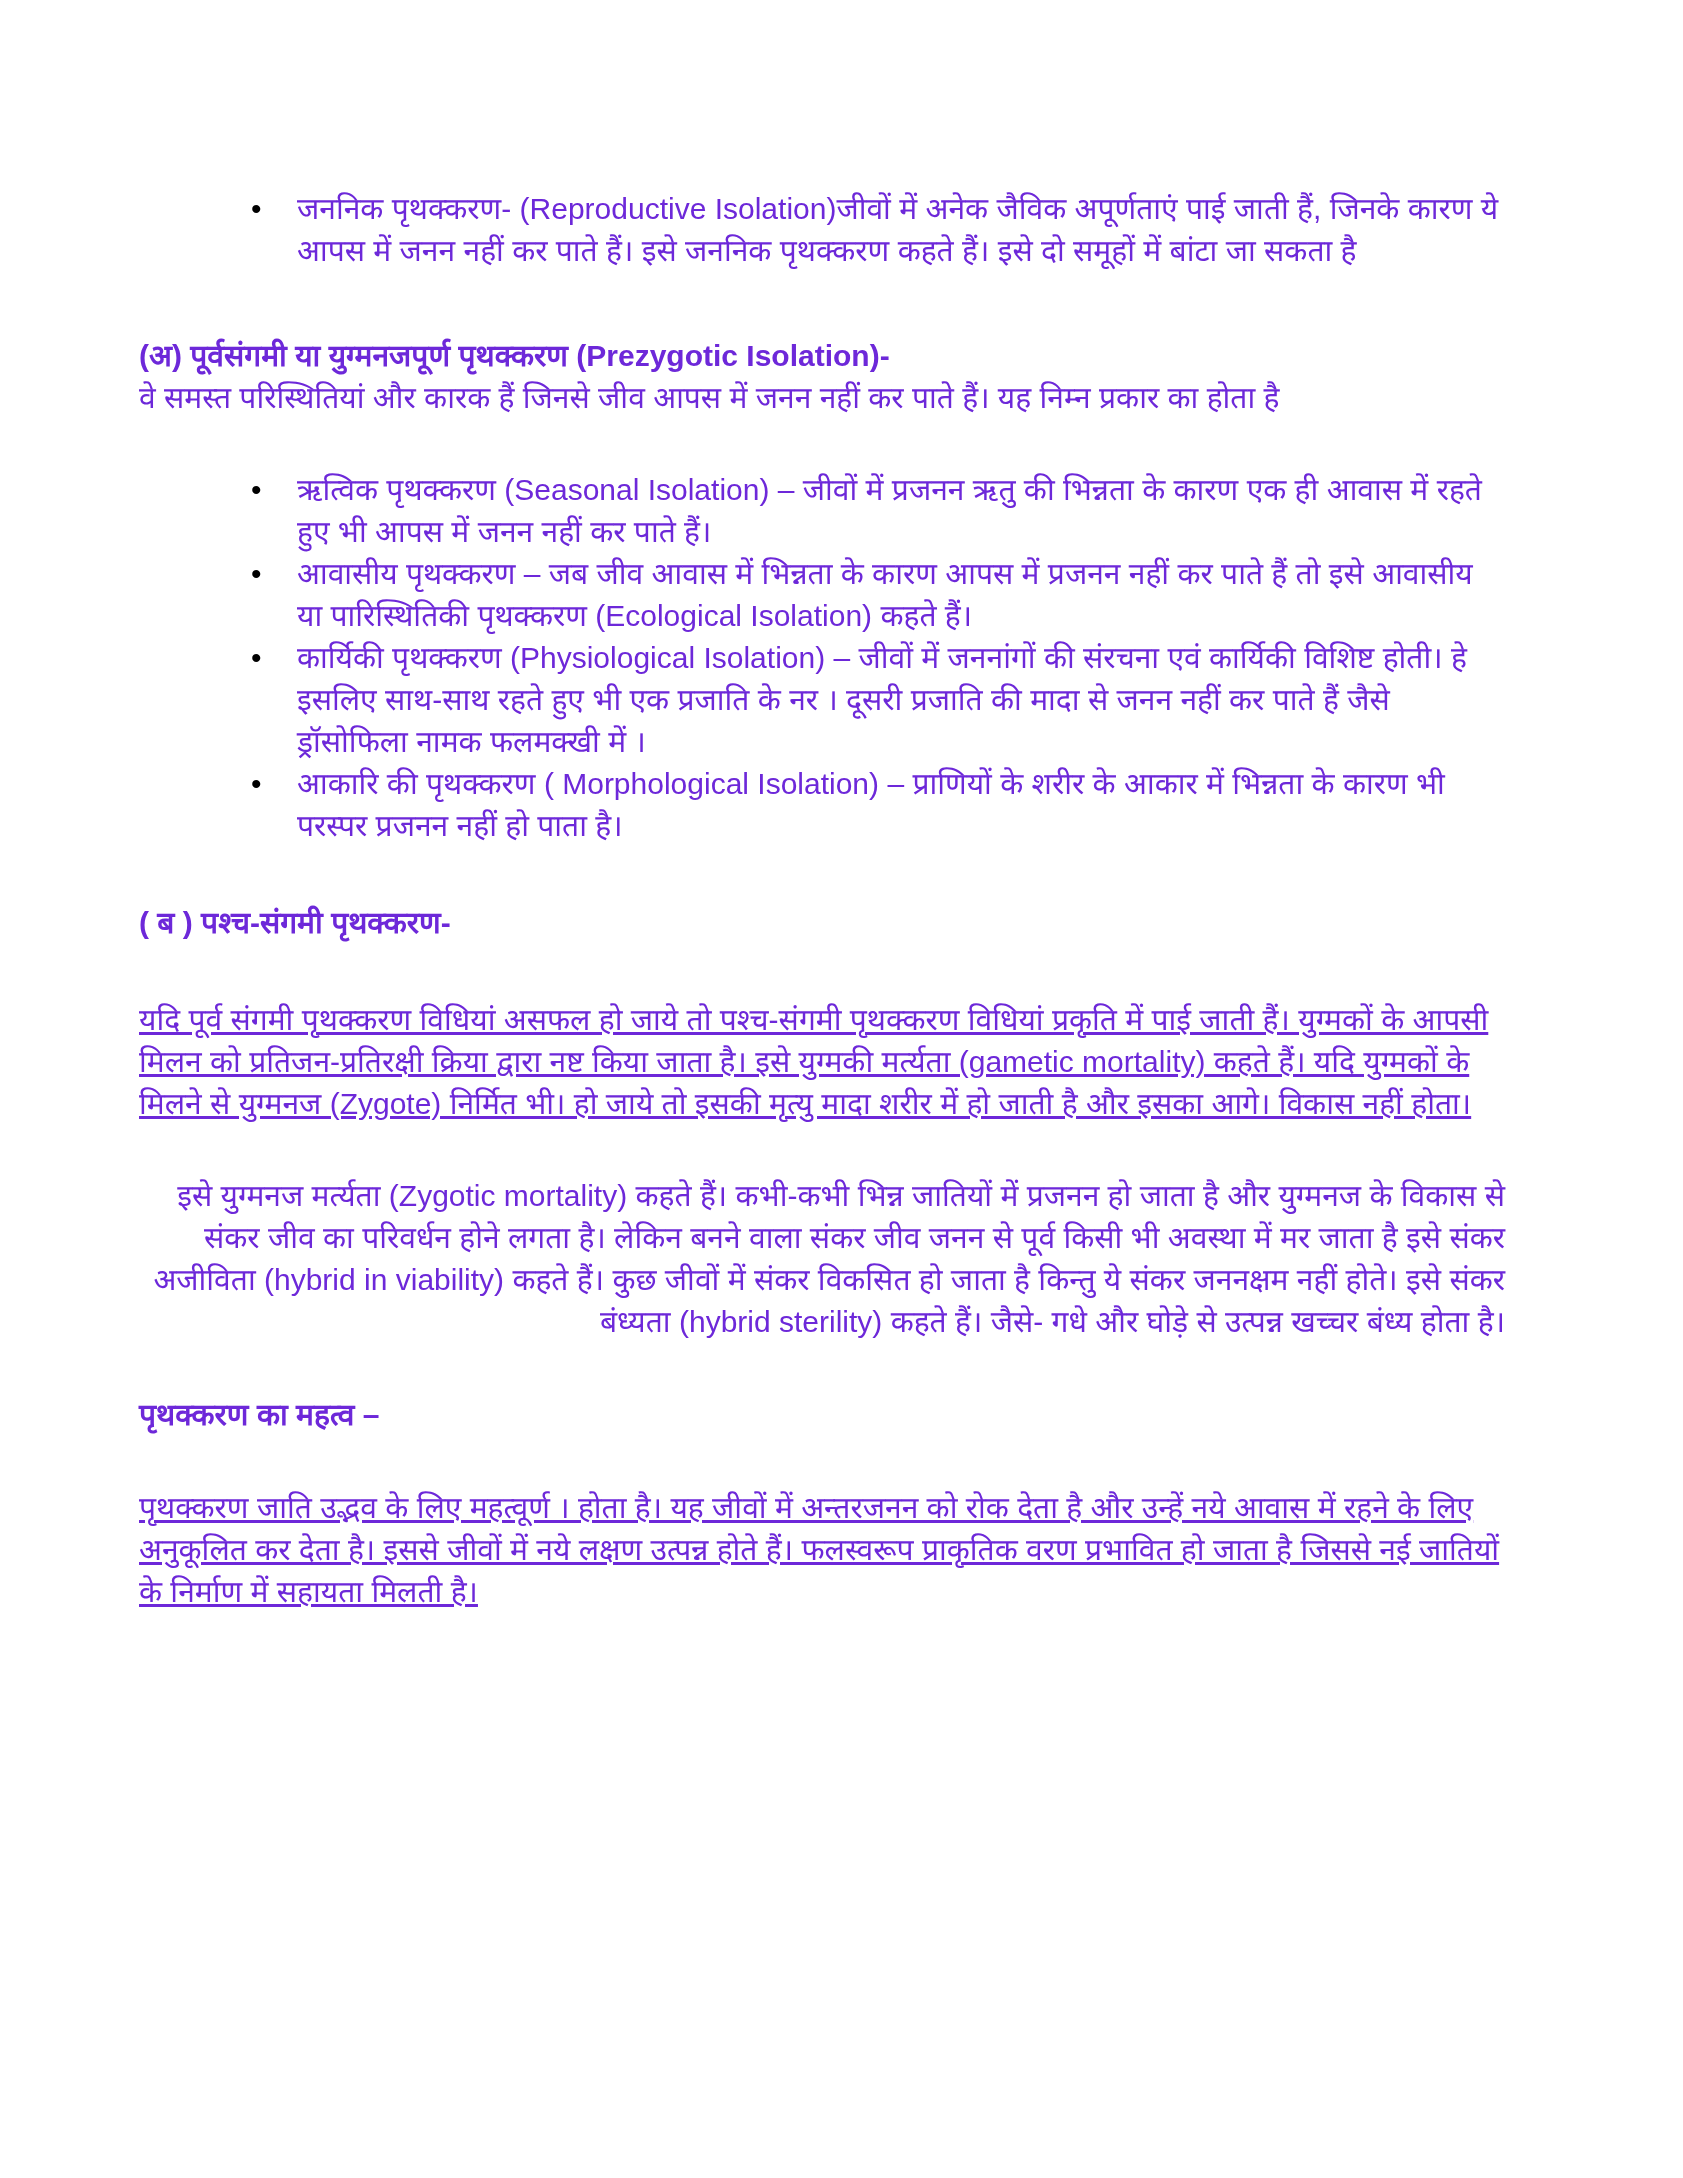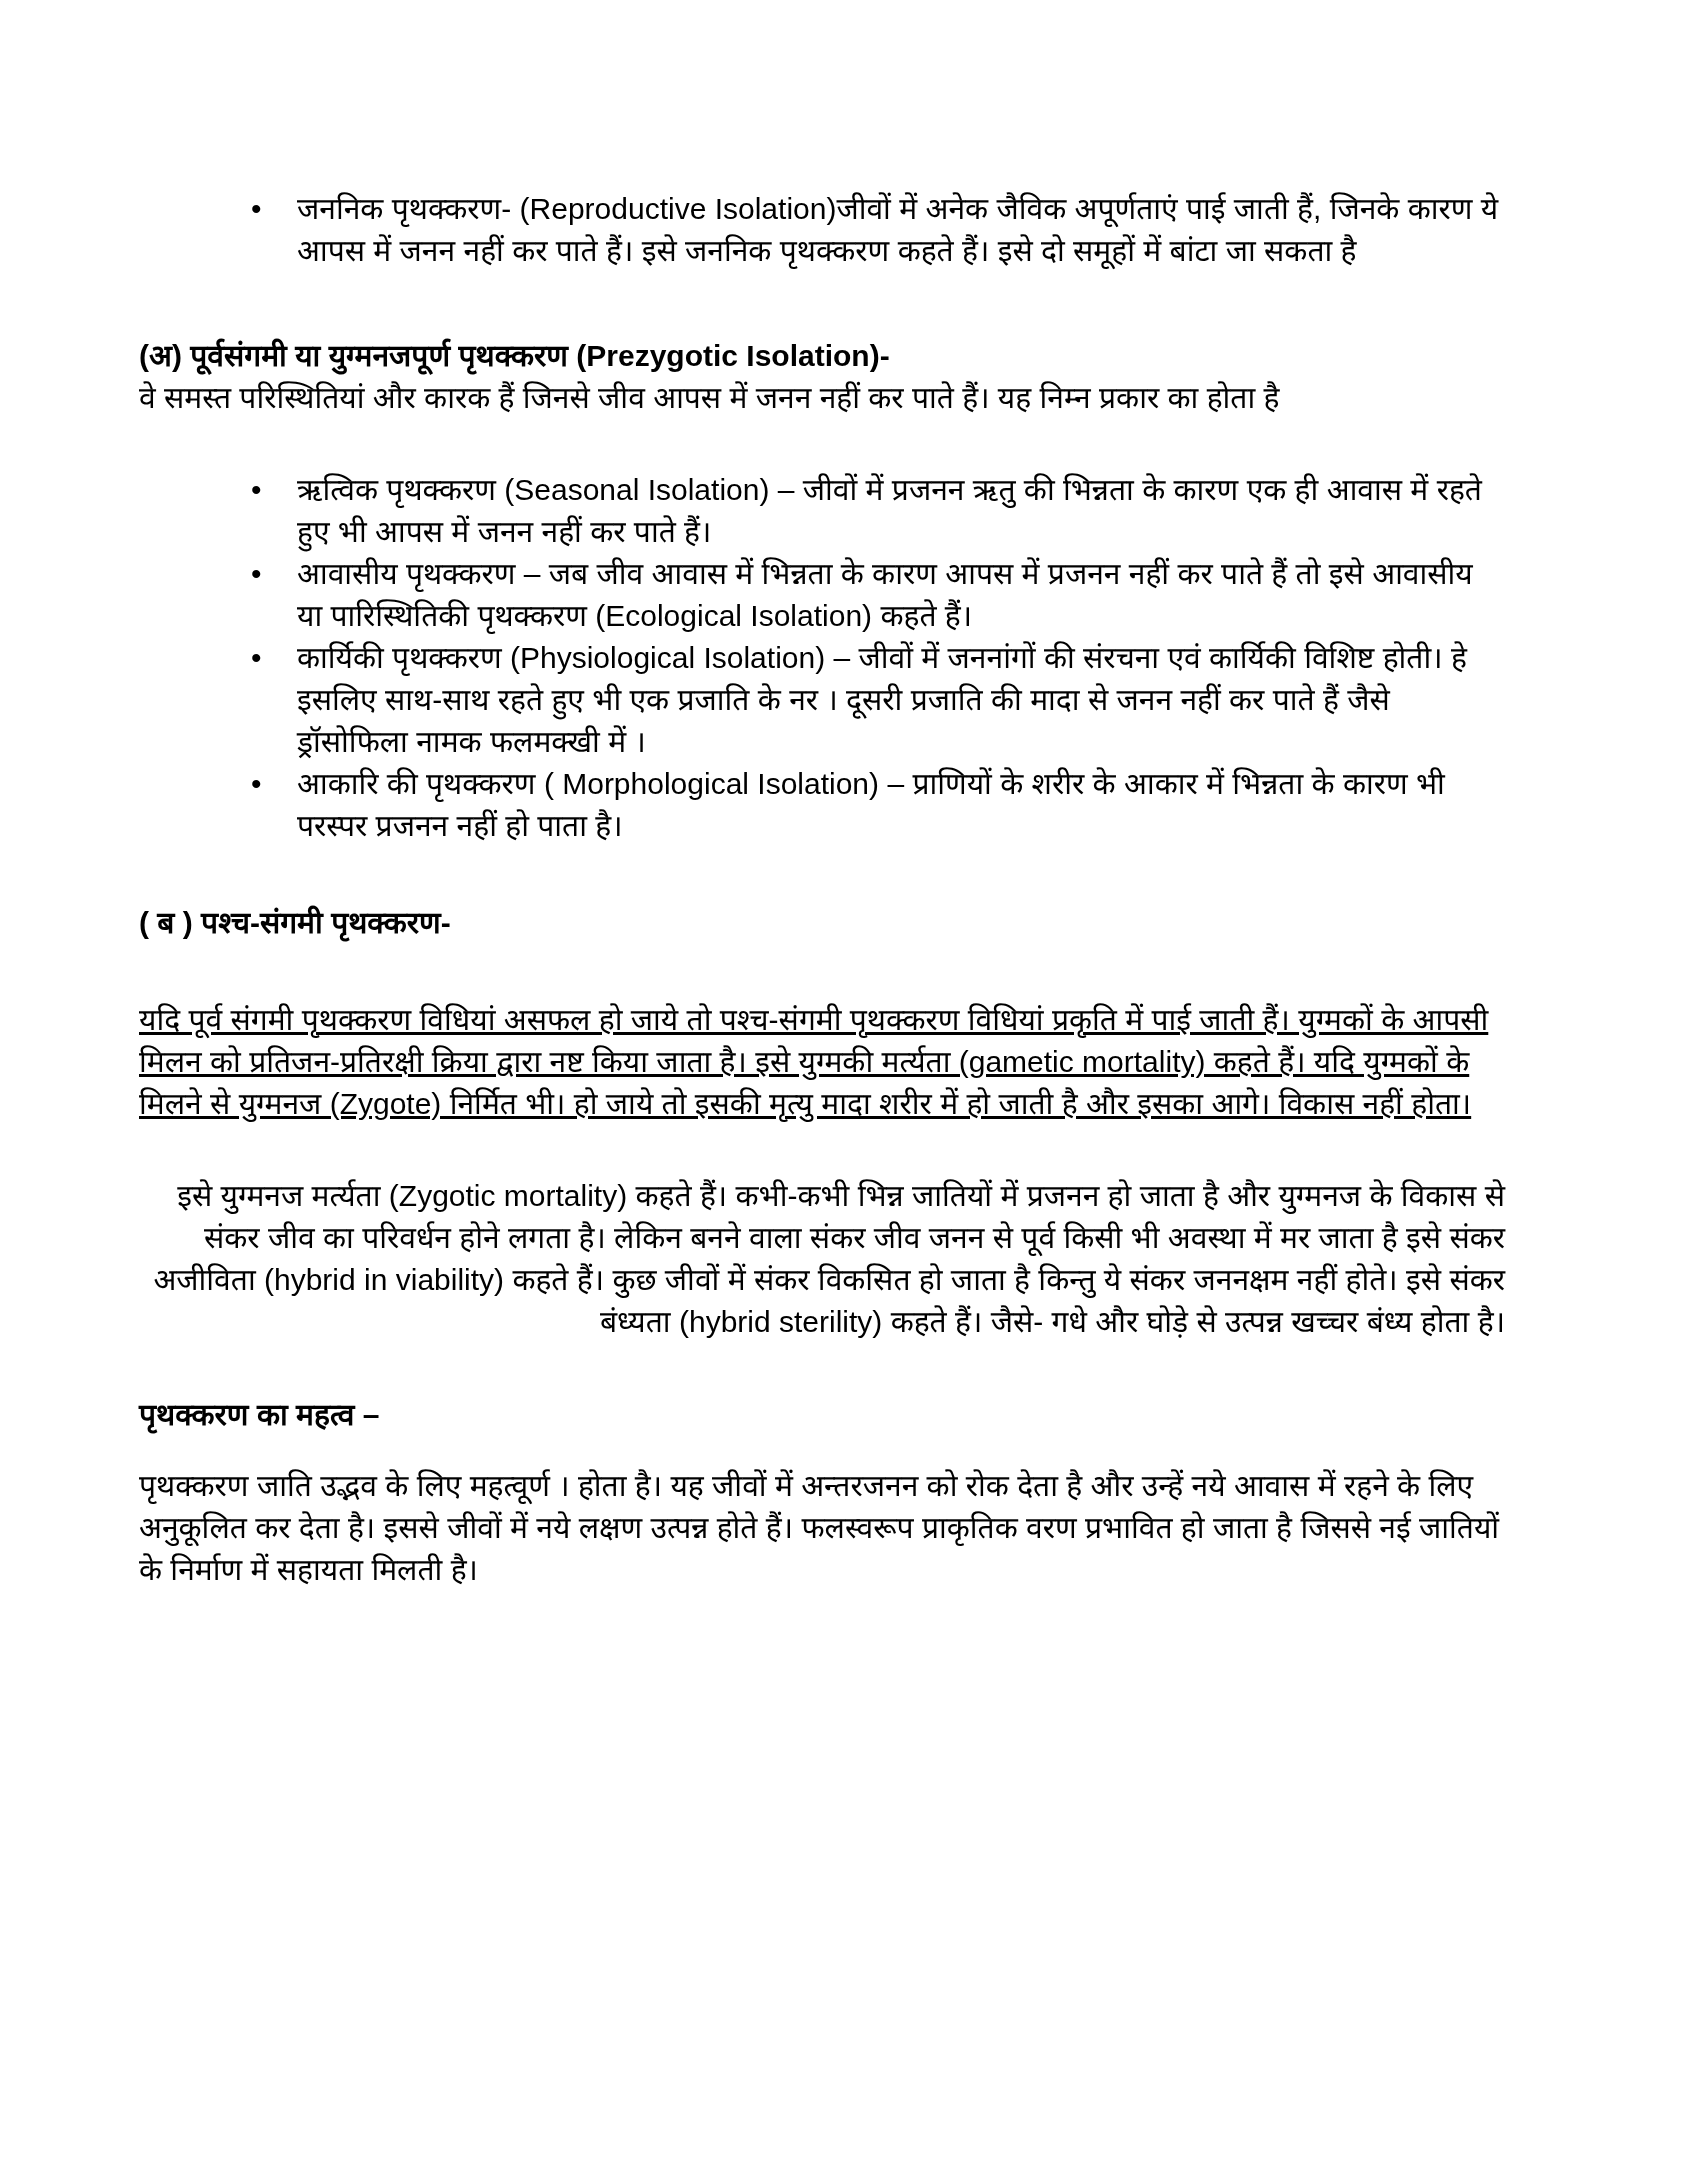--- a/index.html
+++ b/index.html
@@ -10,35 +10,35 @@
   .page {
     position: relative;
     width: 1683px;
     height: 2178px;
     box-sizing: border-box;
     background: #ffffff;
     padding: 188px 178px 0 139px;
     font-family: "Liberation Sans", "DejaVu Sans", sans-serif;
     font-size: 30px;
     line-height: 42px;
-    color: #000000;
+    color: #6d28d9;
   }
   .h {
     font-size: 30px;
     line-height: 42px;
     font-weight: 700;
     margin: 0;
   }
   .h-a { margin-top: 63px; }
   .h-b { margin-top: 55px; }
   .h-c { margin-top: 51px; }
   .p { margin: 0; }
   .p-b1 { margin-top: 55px; text-decoration: underline; }
   .p-b2 { margin-top: 50px; text-align: right; }
-  .p-c  { margin-top: 29px; }
+  .p-c  { margin-top: 51px; text-decoration: underline; }
   .bullets {
     list-style: none;
     margin: 0;
     padding: 0 0 0 158px;
   }
   .list-a { margin-top: 50px; }
   .bullets li {
     position: relative;
   }
   .bullets li::before {

